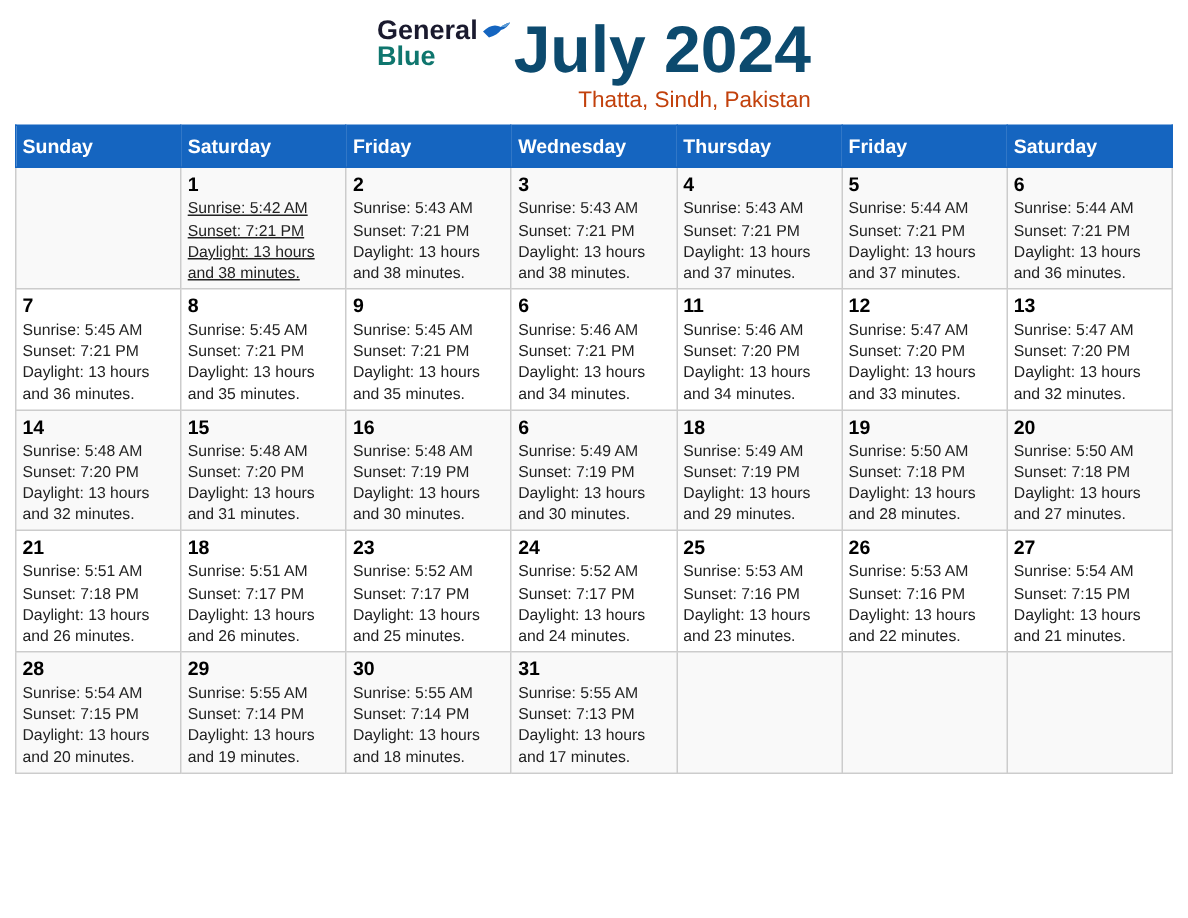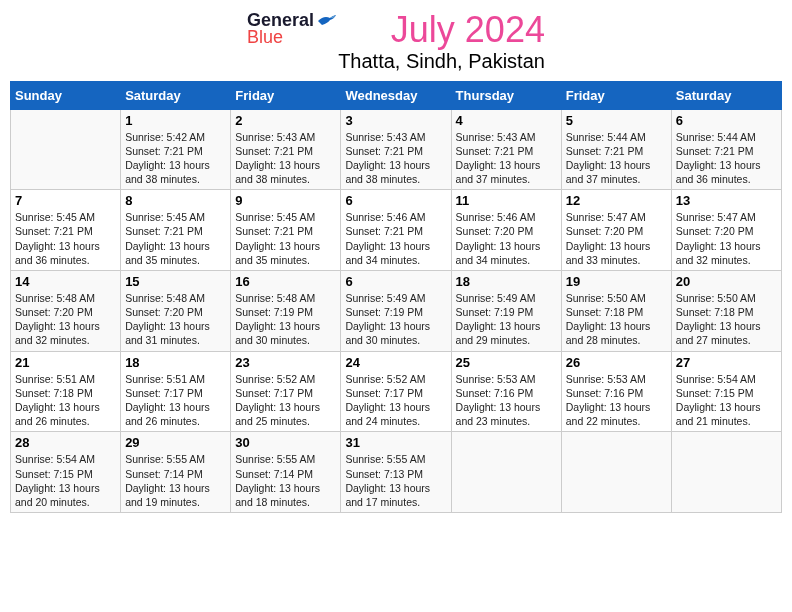--- a/index.html
+++ b/index.html
@@ -19,28 +19,28 @@
     }
     .logo {
       display: flex;
       flex-direction: column;
       align-items: flex-start;
     }
     .title-area {
       text-align: right;
     }
     .month-year {
-      font-size: 36px;
-      font-weight: normal;
-      color: #ec4899;
+      font-size: 44px;
+      font-weight: bold;
+      color: #0c4a6e;
       line-height: 1.1;
     }
     .location {
-      font-size: 20px;
-      color: #000000;
+      font-size: 15px;
+      color: #c2410c;
     }
     table {
       width: 100%;
       border-collapse: collapse;
       font-size: 11px;
     }
     thead tr {
       background-color: #1565c0;
       color: #fff;
     }
@@ -86,21 +86,21 @@
 
 <div class="header-area">
   <div class="logo">
     <div style="display:flex; align-items:center; gap:2px;">
       <span style="font-size:18px; font-weight:bold; color:#1a1a2e;">General</span>
       <svg width="22" height="16" viewBox="0 0 22 16">
         <path d="M2 8 Q8 2 14 5 Q16 3 20 2 Q18 6 14 7 Q12 10 6 12 Z" fill="#1565c0"></path>
         <path d="M14 5 Q16 3 20 2 Q19 4 17 5 Z" fill="#5b9bd5"></path>
       </svg>
     </div>
-    <span style="font-size:18px; font-weight:normal; color:#ef4444; margin-top:-4px;">Blue</span>
+    <span style="font-size:18px; font-weight:bold; color:#0f766e; margin-top:-4px;">Blue</span>
   </div>
   <div class="title-area">
     <div class="month-year">July 2024</div>
     <div class="location">Thatta, Sindh, Pakistan</div>
   </div>
 </div>
 
 <table>
   <thead>
     <tr>
@@ -111,21 +111,21 @@
       <th>Thursday</th>
       <th>Friday</th>
       <th>Saturday</th>
     </tr>
   </thead>
   <tbody id="calendar-body">
   <tr>
         <td class="empty-cell"></td>
         <td>
           <span class="day-number">1</span>
-          <div class="day-info" style="white-space: pre-line;">Sunrise: 5:42 AM
+          <div class="day-info" style="white-space: pre-line; text-decoration: underline;">Sunrise: 5:42 AM
 Sunset: 7:21 PM
 Daylight: 13 hours
 and 38 minutes.</div>
         </td>
         <td>
           <span class="day-number">2</span>
           <div class="day-info" style="white-space: pre-line;">Sunrise: 5:43 AM
 Sunset: 7:21 PM
 Daylight: 13 hours
 and 38 minutes.</div>

